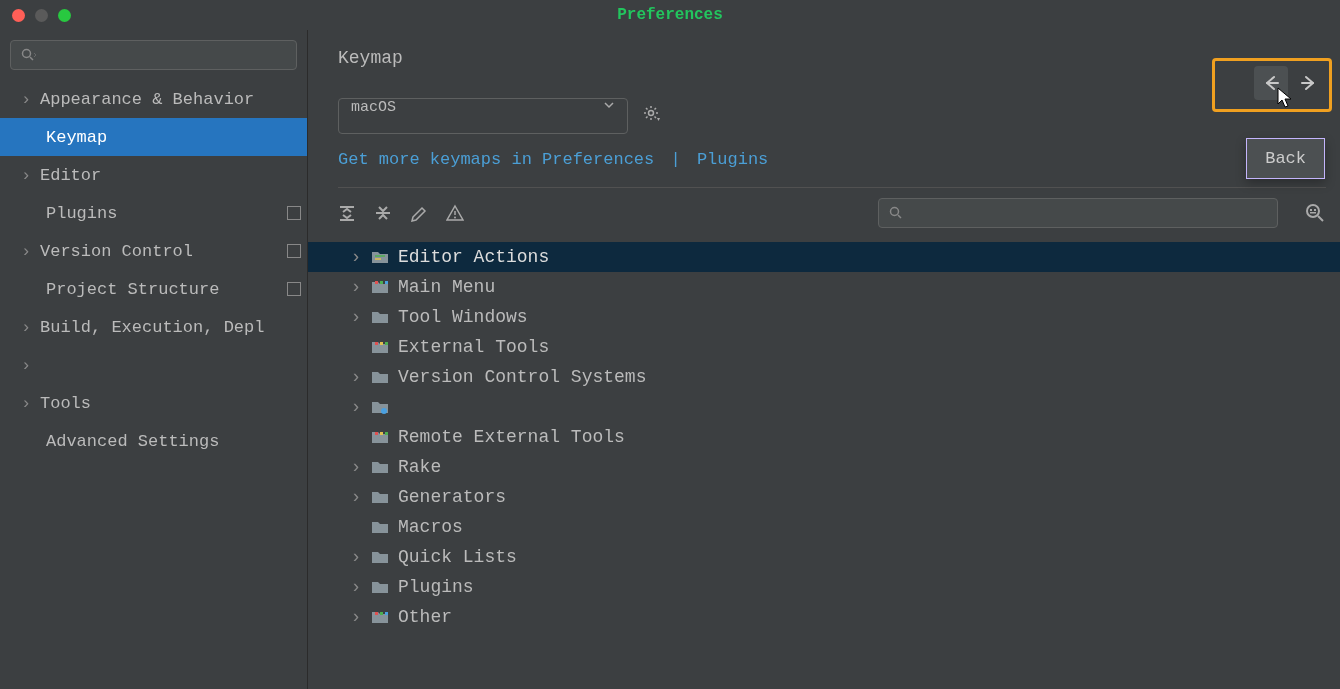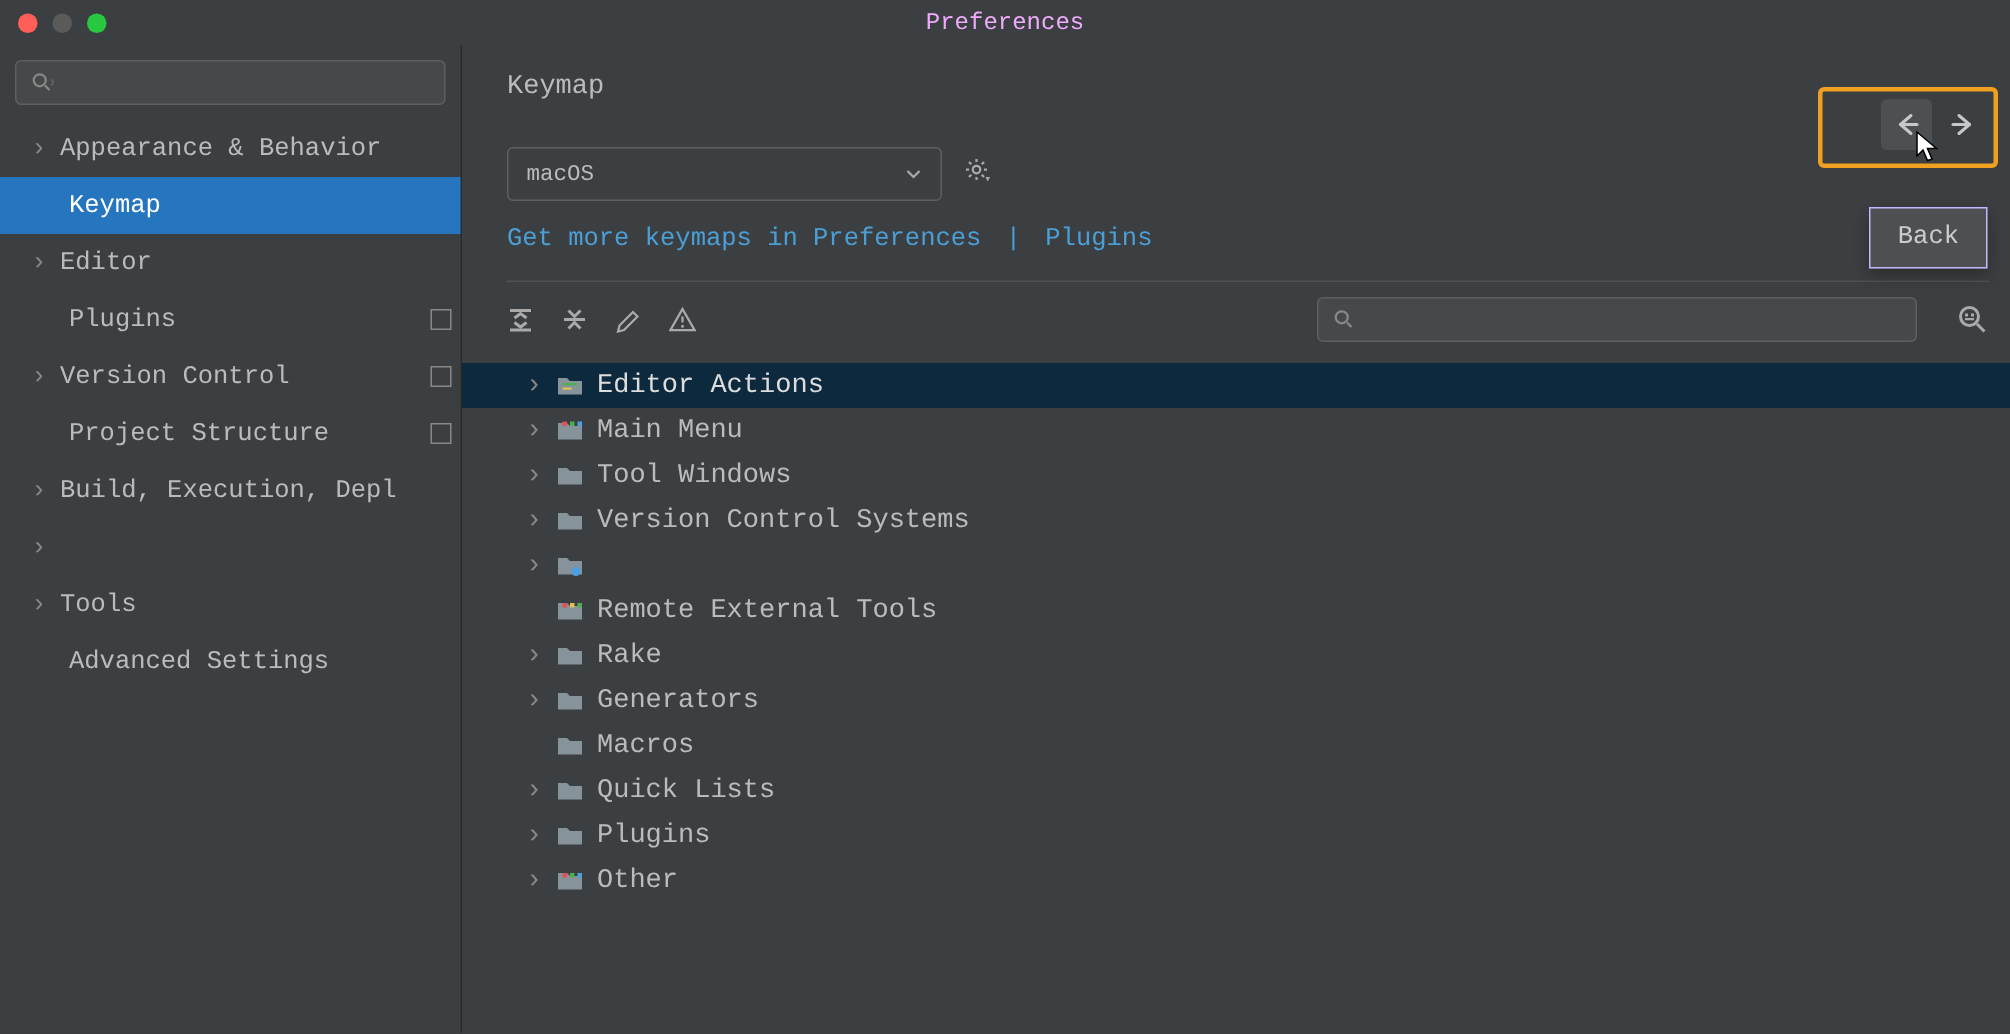--- a/index.html
+++ b/index.html
@@ -22,22 +22,22 @@
 }
 .traffic-lights { display: flex; gap: 10px; }
 .traffic-light { width: 13px; height: 13px; border-radius: 50%; }
 .tl-red { background: #ff5f57; }
 .tl-yellow { background: #5a5a5a; }
 .tl-green { background: #28c840; }
 .title-text {
   position: absolute;
   left: 50%;
   transform: translateX(-50%);
-  color: #f0abfc;
-  font-weight: 400;
+  color: #22c55e;
+  font-weight: 700;
   font-size: 16px;
 }
 .main { display: flex; height: calc(100% - 30px); }
 .sidebar {
   width: 308px;
   background: #3c3f41;
   border-right: 1px solid #2b2b2b;
 }
 .search-wrap { padding: 10px; }
 .search-input {
@@ -112,21 +112,20 @@
   box-shadow: 0 4px 10px rgba(0,0,0,0.3);
 }
 .scheme-row { display: flex; align-items: center; gap: 14px; margin-top: 30px; }
 .scheme-select {
   width: 290px;
   height: 36px;
   border: 1px solid #5e6060;
   border-radius: 4px;
   background: #3c3f41;
   display: flex;
-  align-items: center;
   padding: 0 12px;
   justify-content: space-between;
   color: #bbb;
 }
 .gear { color: #aaa; }
 .links-row { margin-top: 16px; font-size: 17px; }
 .link { color: #4b9fd6; cursor: pointer; }
 .link-sep { color: #4b9fd6; margin: 0 6px; }
 .divider { height: 1px; background: #515151; margin: 18px 0 10px 0; margin-right: 14px; }
 .toolbar-row { display: flex; align-items: center; gap: 14px; padding-right: 14px; }
@@ -352,49 +351,63 @@
       <div class="tree-row">
         <span class="tree-chev">›</span>
         <span class="tree-icon">
             <svg width="18" height="16" viewBox="0 0 18 16">
               <path class="folder-svg" d="M1 3 L7 3 L9 5 L17 5 L17 14 L1 14 Z"></path>
             </svg>
           </span>
         <span>Tool Windows</span>
       </div>
       <div class="tree-row">
-        <span class="tree-chev">›</span>
-        <span class="tree-icon">
-            <svg width="18" height="16" viewBox="0 0 18 16">
-              <path class="folder-svg" d="M1 3 L7 3 L9 5 L17 5 L17 14 L1 14 Z"></path>
-            </svg>
-          </span>
-        <span>Version Control Systems</span>
-      </div>
-      <div class="tree-row">
-        <span class="tree-chev">›</span>
-        <span class="tree-icon">
-            <svg width="18" height="16" viewBox="0 0 18 16">
-              <path class="folder-svg" d="M1 3 L7 3 L9 5 L17 5 L17 14 L1 14 Z"></path>
-              <circle cx="13" cy="12" r="3" fill="#4aa0e0"></circle>
-            </svg>
-          </span>
-      </div>
-      <div class="tree-row">
         <span class="tree-chev"></span>
         <span class="tree-icon">
             <svg width="18" height="16" viewBox="0 0 18 16">
               <path class="folder-svg" d="M1 3 L7 3 L9 5 L17 5 L17 14 L1 14 Z"></path>
             </svg>
             <div class="dot-row" style="position:absolute;margin-top:-8px;margin-left:3px;">
               <span class="dot r"></span>
               <span class="dot y"></span>
               <span class="dot g"></span>
             </div>
           </span>
+        <span>External Tools</span>
+      </div>
+      <div class="tree-row">
+        <span class="tree-chev">›</span>
+        <span class="tree-icon">
+            <svg width="18" height="16" viewBox="0 0 18 16">
+              <path class="folder-svg" d="M1 3 L7 3 L9 5 L17 5 L17 14 L1 14 Z"></path>
+            </svg>
+          </span>
+        <span>Version Control Systems</span>
+      </div>
+      <div class="tree-row">
+        <span class="tree-chev">›</span>
+        <span class="tree-icon">
+            <svg width="18" height="16" viewBox="0 0 18 16">
+              <path class="folder-svg" d="M1 3 L7 3 L9 5 L17 5 L17 14 L1 14 Z"></path>
+              <circle cx="13" cy="12" r="3" fill="#4aa0e0"></circle>
+            </svg>
+          </span>
+      </div>
+      <div class="tree-row">
+        <span class="tree-chev"></span>
+        <span class="tree-icon">
+            <svg width="18" height="16" viewBox="0 0 18 16">
+              <path class="folder-svg" d="M1 3 L7 3 L9 5 L17 5 L17 14 L1 14 Z"></path>
+            </svg>
+            <div class="dot-row" style="position:absolute;margin-top:-8px;margin-left:3px;">
+              <span class="dot r"></span>
+              <span class="dot y"></span>
+              <span class="dot g"></span>
+            </div>
+          </span>
         <span>Remote External Tools</span>
       </div>
       <div class="tree-row">
         <span class="tree-chev">›</span>
         <span class="tree-icon">
             <svg width="18" height="16" viewBox="0 0 18 16">
               <path class="folder-svg" d="M1 3 L7 3 L9 5 L17 5 L17 14 L1 14 Z"></path>
             </svg>
           </span>
         <span>Rake</span>

